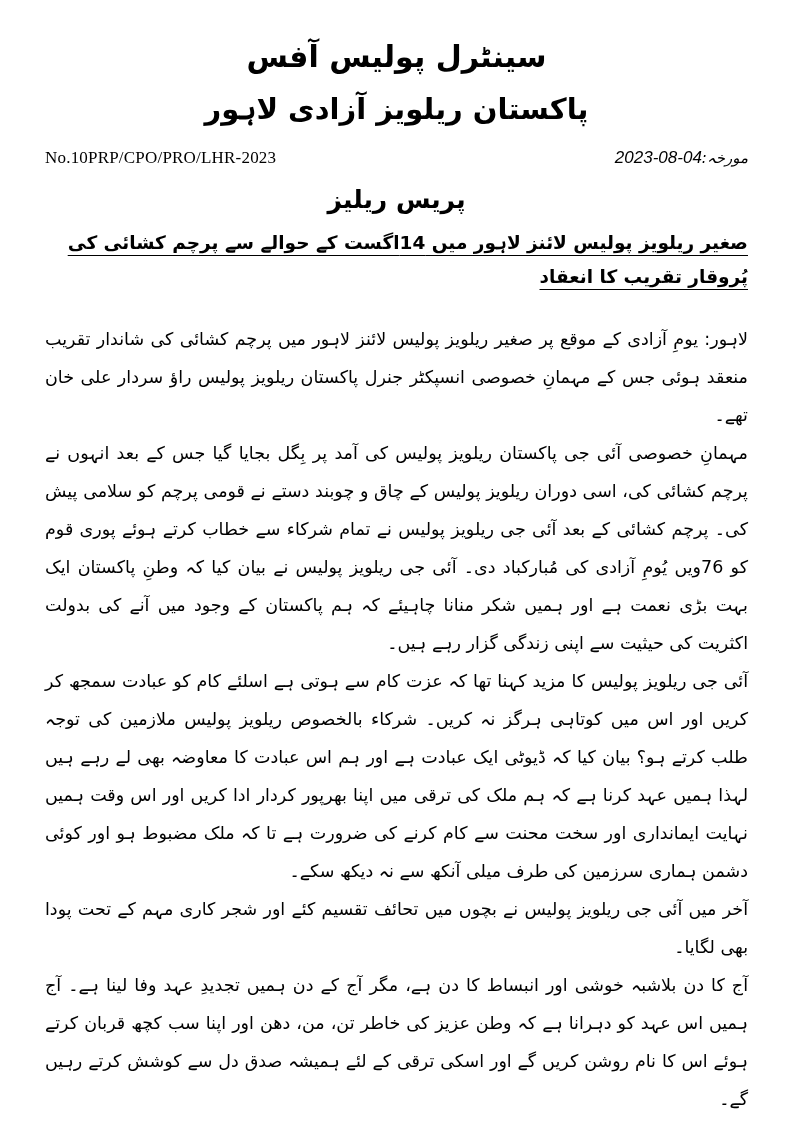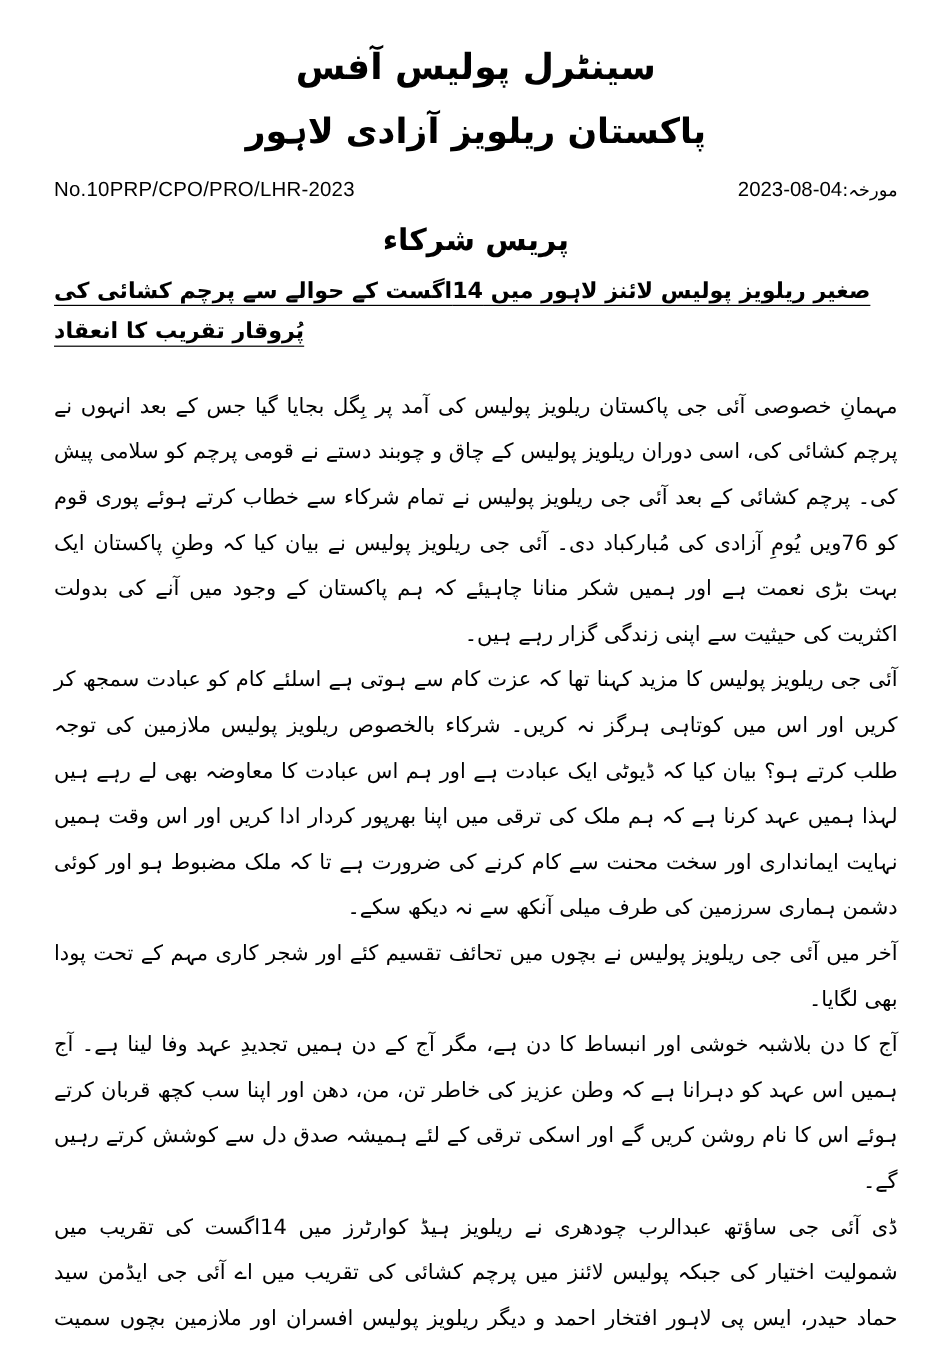--- a/index.html
+++ b/index.html
@@ -34,44 +34,45 @@
     line-height: 50px;
   }
   .ref-row {
     margin-top: 14px;
     display: flex;
     justify-content: space-between;
     align-items: baseline;
   }
   .ref-number {
     direction: ltr;
-    font-family: Liberation Sans, sans-serif;
+    font-family: Liberation Serif, serif;
     font-size: 17px;
     letter-spacing: 0.2px;
   }
   .date-block {
     direction: rtl;
     font-size: 15px;
     font-family: "DejaVu Sans", sans-serif;
+    font-style: italic;
   }
   .date-block .date-value {
     font-family: "Liberation Sans", sans-serif;
     font-size: 17px;
   }
   .press-title {
     margin-top: 12px;
     text-align: center;
     direction: rtl;
     font-size: 25px;
     font-weight: bold;
     line-height: 40px;
   }
   .press-subtitle {
     margin-top: 6px;
-    text-align: left;
+    text-align: right;
     direction: rtl;
     font-size: 18.5px;
     font-weight: bold;
     line-height: 34px;
   }
   .press-subtitle .underline {
     text-decoration: underline;
     text-underline-offset: 6px;
   }
   .body-text {
@@ -96,27 +97,28 @@
     <div class="org-line2">پاکستان ریلویز آزادی لاہور</div>
   </div>
 
   <div class="ref-row">
     <div class="ref-number">No.10PRP/CPO/PRO/LHR-2023</div>
     <div class="date-block">
       <span class="date-label">مورخہ:</span><span class="date-value">04-08-2023</span>
     </div>
   </div>
 
-  <div class="press-title">پریس شرکاء</div>
+  <div class="press-title">پریس ریلیز</div>
 
   <div class="press-subtitle">
     <span class="underline">صغیر ریلویز پولیس لائنز لاہور میں 14اگست کے حوالے سے پرچم کشائی کی پُروقار تقریب کا انعقاد</span>
   </div>
 
   <div class="body-text">
+    <p>لاہور: یومِ آزادی کے موقع پر صغیر ریلویز پولیس لائنز لاہور میں پرچم کشائی کی شاندار تقریب منعقد ہوئی جس کے مہمانِ خصوصی انسپکٹر جنرل پاکستان ریلویز پولیس راؤ سردار علی خان تھے۔</p>
     <p>مہمانِ خصوصی آئی جی پاکستان ریلویز پولیس کی آمد پر بِگل بجایا گیا جس کے بعد انہوں نے پرچم کشائی کی، اسی دوران ریلویز پولیس کے چاق و چوبند دستے نے قومی پرچم کو سلامی پیش کی۔ پرچم کشائی کے بعد آئی جی ریلویز پولیس نے تمام شرکاء سے خطاب کرتے ہوئے پوری قوم کو 76ویں یُومِ آزادی کی مُبارکباد دی۔ آئی جی ریلویز پولیس نے بیان کیا کہ وطنِ پاکستان ایک بہت بڑی نعمت ہے اور ہمیں شکر منانا چاہیئے کہ ہم پاکستان کے وجود میں آنے کی بدولت اکثریت کی حیثیت سے اپنی زندگی گزار رہے ہیں۔</p>
     <p>آئی جی ریلویز پولیس کا مزید کہنا تھا کہ عزت کام سے ہوتی ہے اسلئے کام کو عبادت سمجھ کر کریں اور اس میں کوتاہی ہرگز نہ کریں۔ شرکاء بالخصوص ریلویز پولیس ملازمین کی توجہ طلب کرتے ہو؟ بیان کیا کہ ڈیوٹی ایک عبادت ہے اور ہم اس عبادت کا معاوضہ بھی لے رہے ہیں لہذا ہمیں عہد کرنا ہے کہ ہم ملک کی ترقی میں اپنا بھرپور کردار ادا کریں اور اس وقت ہمیں نہایت ایمانداری اور سخت محنت سے کام کرنے کی ضرورت ہے تا کہ ملک مضبوط ہو اور کوئی دشمن ہماری سرزمین کی طرف میلی آنکھ سے نہ دیکھ سکے۔</p>
     <p>آخر میں آئی جی ریلویز پولیس نے بچوں میں تحائف تقسیم کئے اور شجر کاری مہم کے تحت پودا بھی لگایا۔</p>
     <p>آج کا دن بلاشبہ خوشی اور انبساط کا دن ہے، مگر آج کے دن ہمیں تجدیدِ عہد وفا لینا ہے۔ آج ہمیں اس عہد کو دہرانا ہے کہ وطن عزیز کی خاطر تن، من، دھن اور اپنا سب کچھ قربان کرتے ہوئے اس کا نام روشن کریں گے اور اسکی ترقی کے لئے ہمیشہ صدق دل سے کوشش کرتے رہیں گے۔</p>
     <p>ڈی آئی جی ساؤتھ عبدالرب چودھری نے ریلویز ہیڈ کوارٹرز میں 14اگست کی تقریب میں شمولیت اختیار کی جبکہ پولیس لائنز میں پرچم کشائی کی تقریب میں اے آئی جی ایڈمن سید حماد حیدر، ایس پی لاہور افتخار احمد و دیگر ریلویز پولیس افسران اور ملازمین بچوں سمیت بڑی تعداد میں شریک ہو۔</p>
   </div>
 
 </div>
 
 </body></html>

